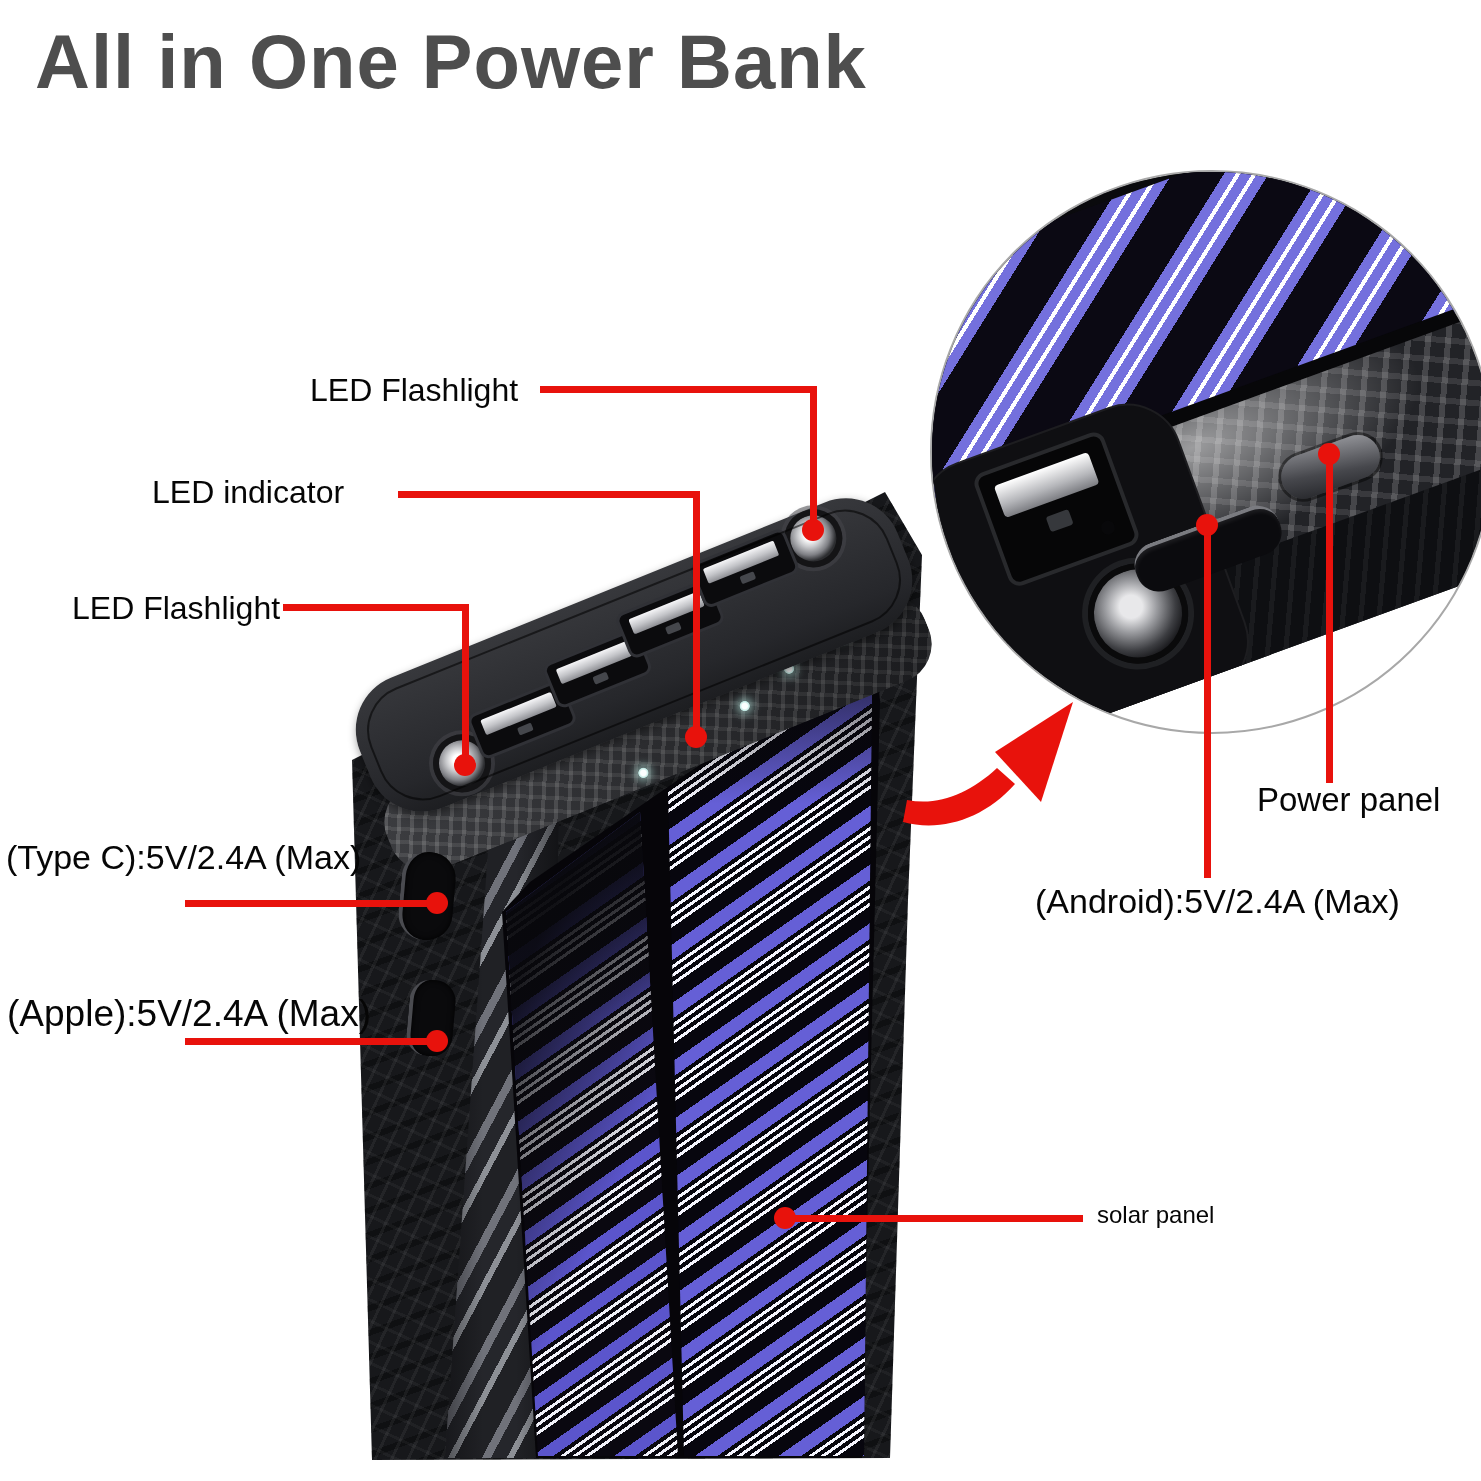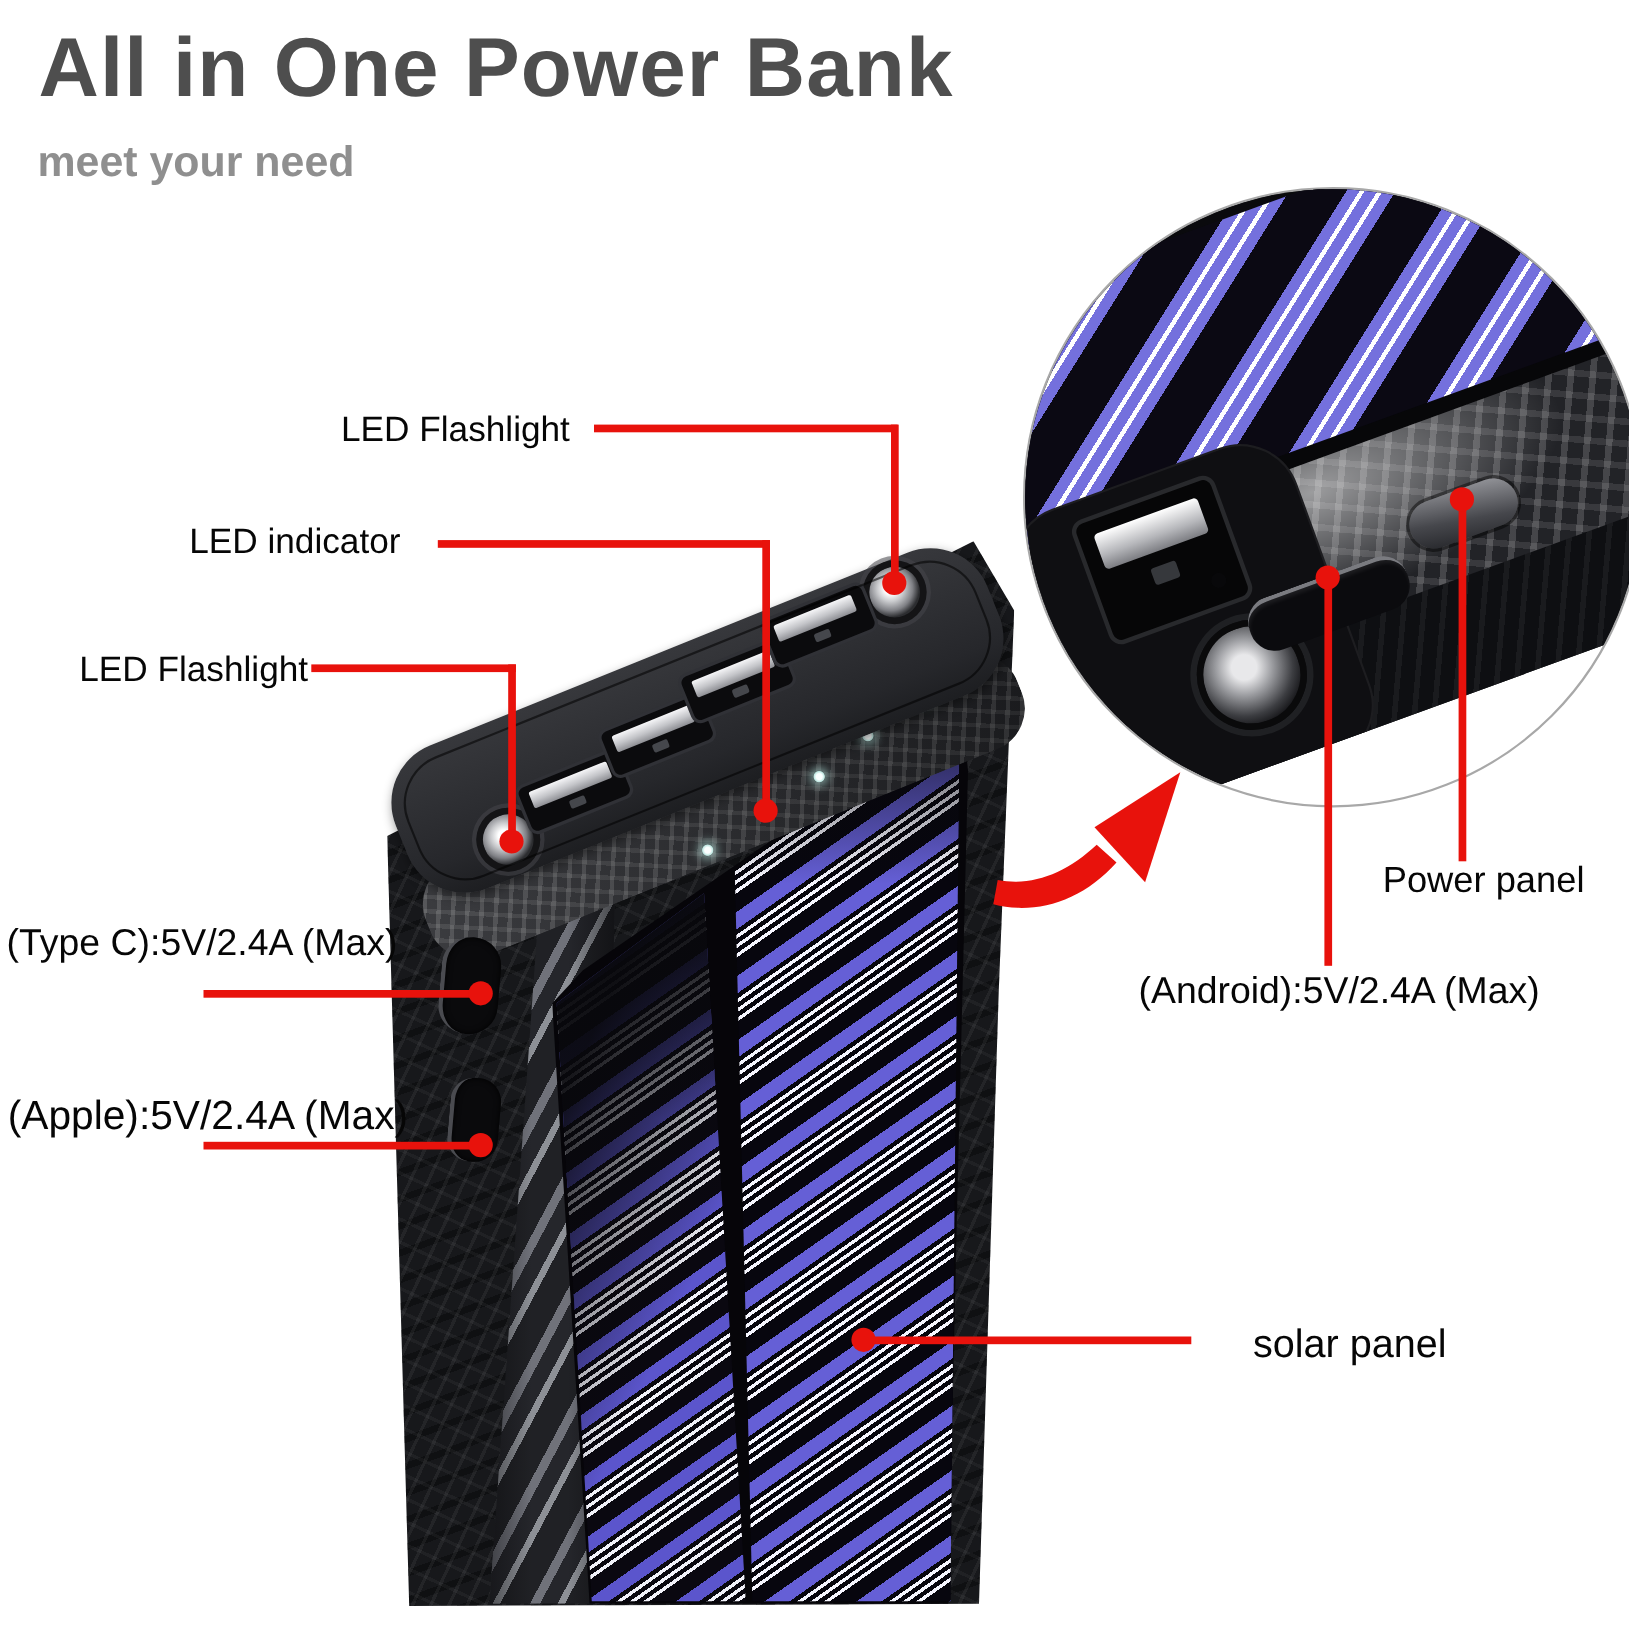--- a/index.html
+++ b/index.html
@@ -12,27 +12,27 @@
     position:absolute;left:35px;top:18px;font-size:76px;font-weight:700;
     color:#4e4e4e;letter-spacing:1px;white-space:nowrap;
   }
   .subtitle{
     position:absolute;left:34px;top:122px;font-size:39px;font-weight:700;
     color:#8f8f8f;line-height:1.34;white-space:nowrap;
   }
   
   .lbl{position:absolute;font-weight:400;color:#060606;white-space:nowrap;font-size:32px;}
   .lbl-flash-top{left:310px;top:372px;}
-  .lbl-indicator{left:172px;top:474px;}
+  .lbl-indicator{left:152px;top:474px;}
   .lbl-flash-left{left:72px;top:590px;}
   .lbl-typec{left:6px;top:838px;font-size:34px;}
   .lbl-apple{left:7px;top:993px;font-size:37px;}
   .lbl-android{left:1035px;top:882px;font-size:34px;}
   .lbl-power{left:1257px;top:781px;font-size:33px;}
-  .lbl-solar{left:1139px;top:1201px;font-size:36px;}
+  .lbl-solar{left:1097px;top:1201px;font-size:24px;}
   
   .rl{position:absolute;background:#e8120c;}
   .rl-h{height:7px;}
   .rl-v{width:7px;}
   .dot{position:absolute;width:22px;height:22px;border-radius:50%;background:#e8120c;}
   .l-flash1-h{left:540px;top:386px;width:276px;}
   .l-flash1-v{left:810px;top:386px;height:148px;}
   .d-flash1{left:802px;top:519px;}
   .l-ind-h{left:398px;top:491px;width:302px;}
   .l-ind-v{left:693px;top:491px;height:250px;}
@@ -213,21 +213,20 @@
   }
   .arrow-svg{position:absolute;left:895px;top:680px;}
 </style>
 </head>
 <body>
 
 <div class="scene">
 
   <div class="title">All in One Power Bank</div>
   <div class="subtitle">
-    <div>meet your need</div>
   </div>
 
   <div class="body-shell"></div>
   <div class="ridge"></div>
   <div class="solar-base"></div>
   <div class="solar-left"></div>
   <div class="solar-right"></div>
 
   <div class="bevel">
     <div class="led led1"></div>

